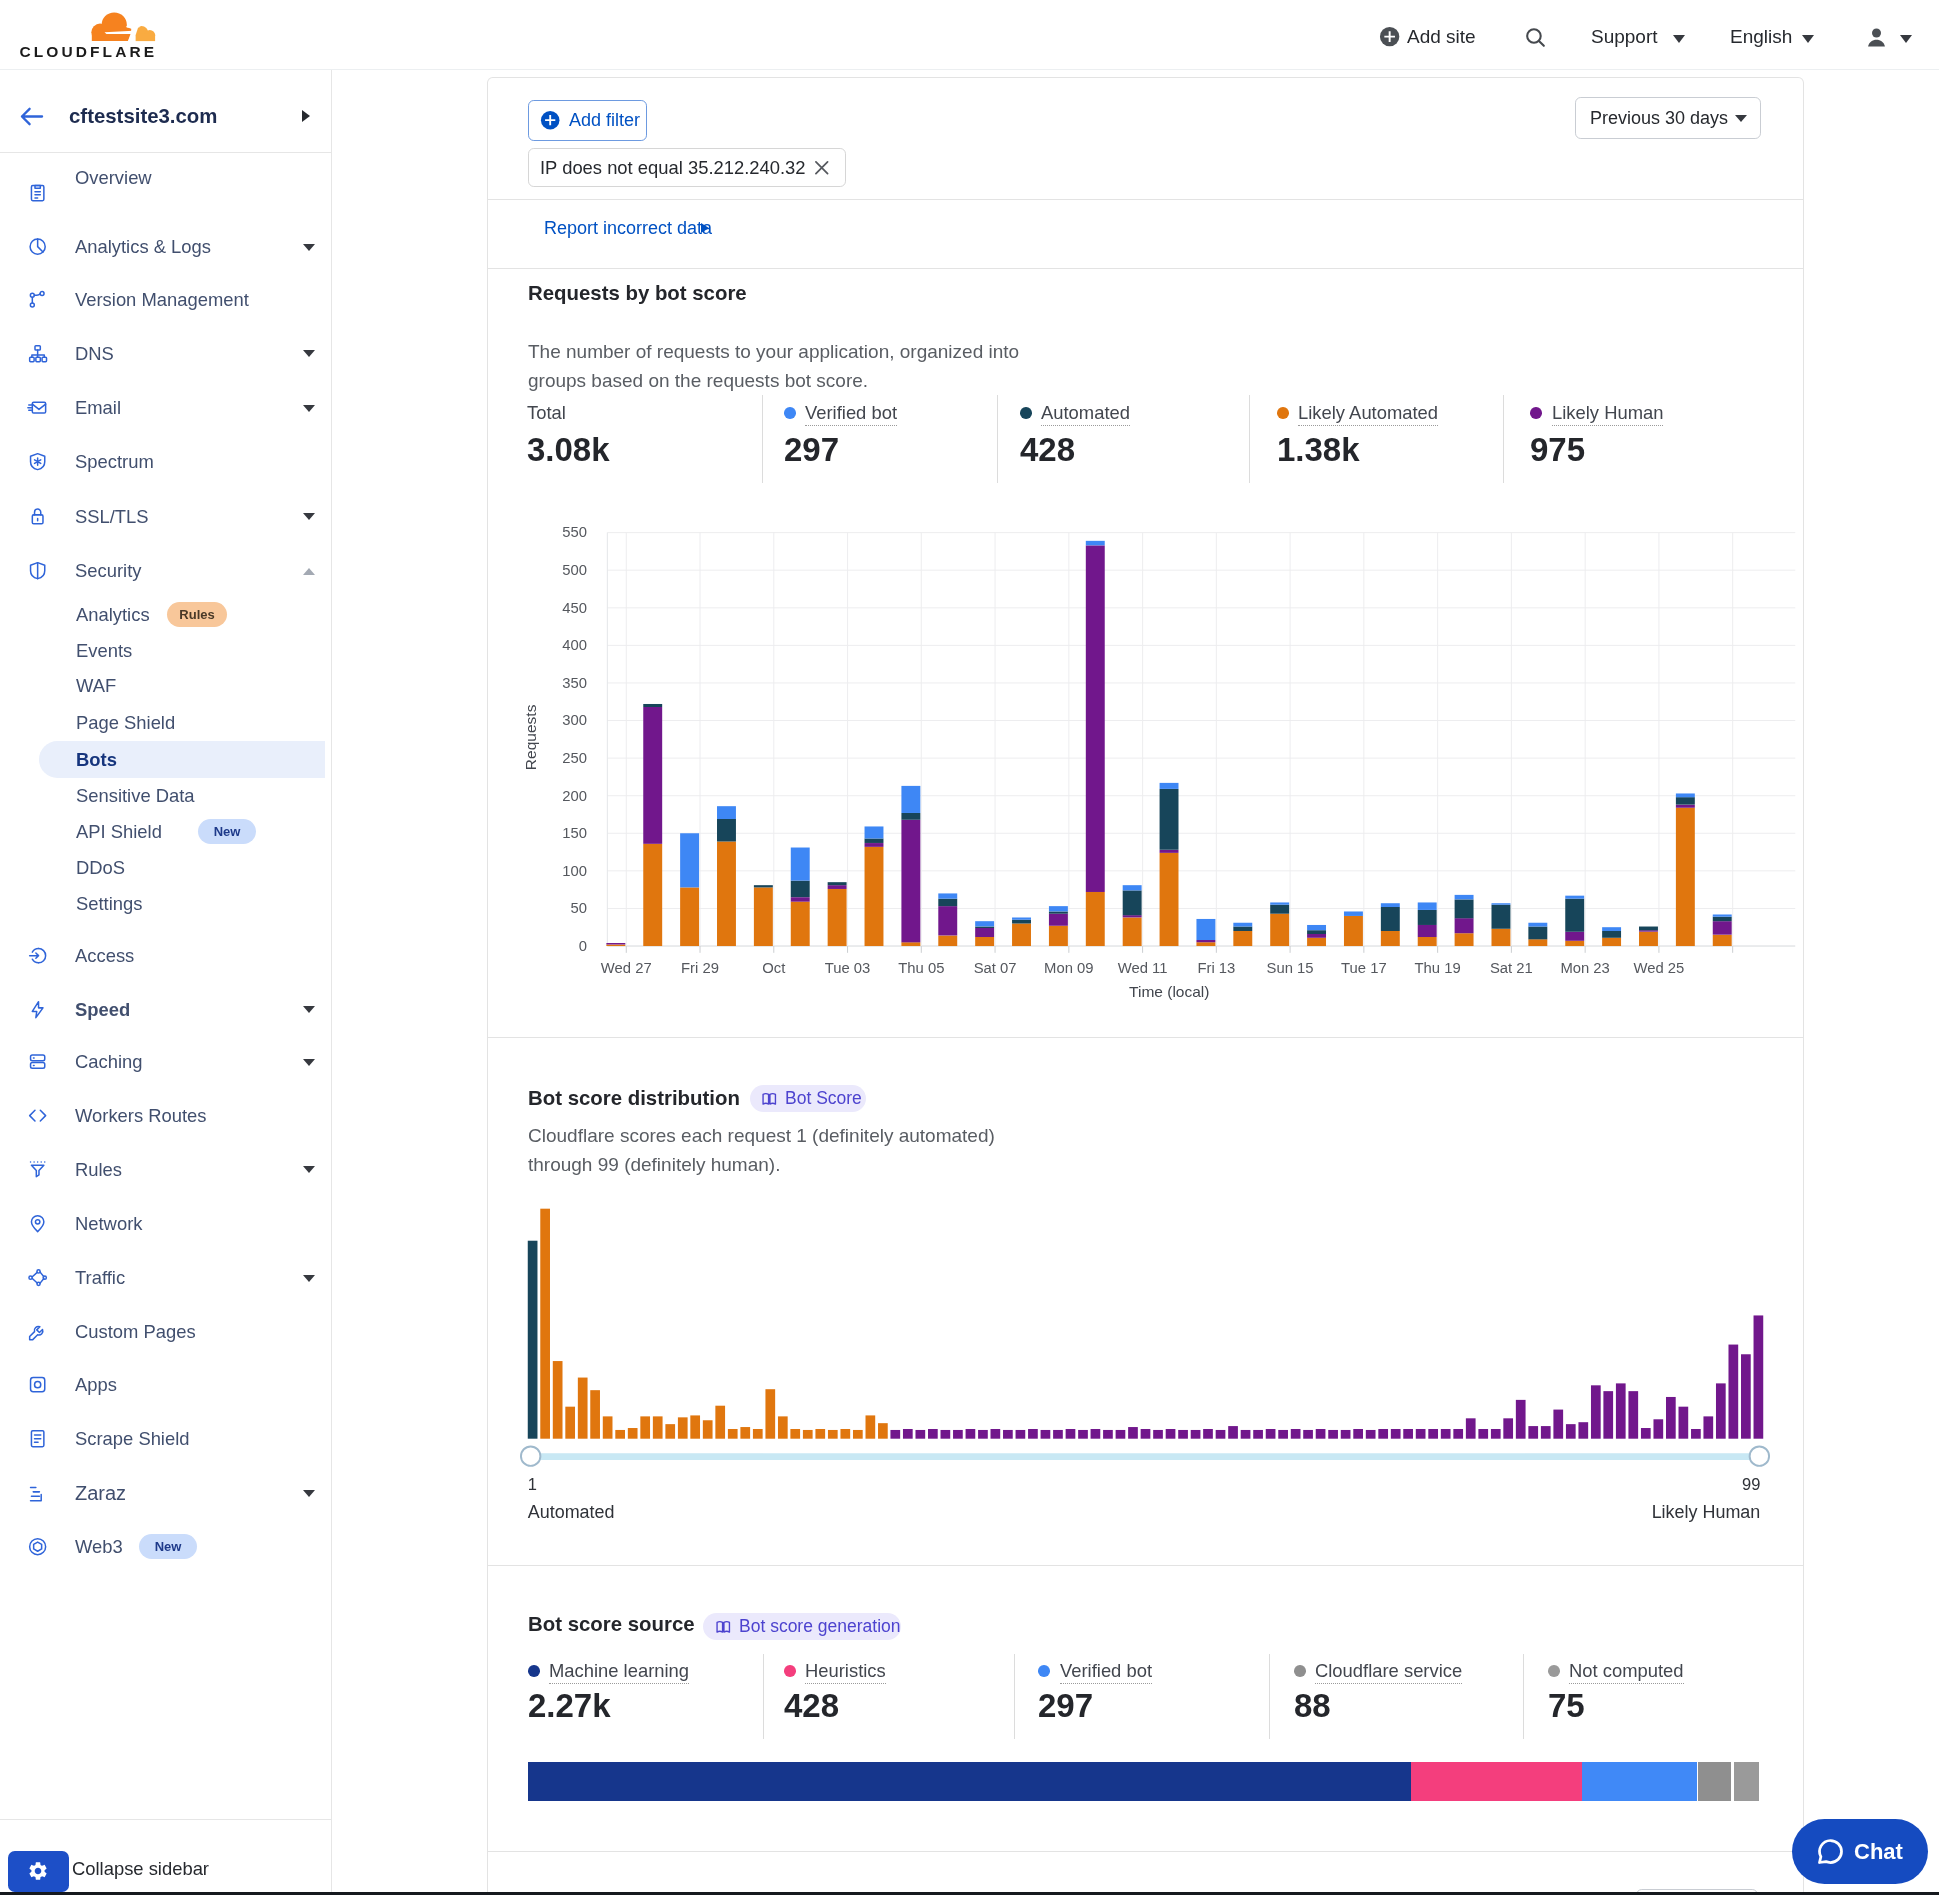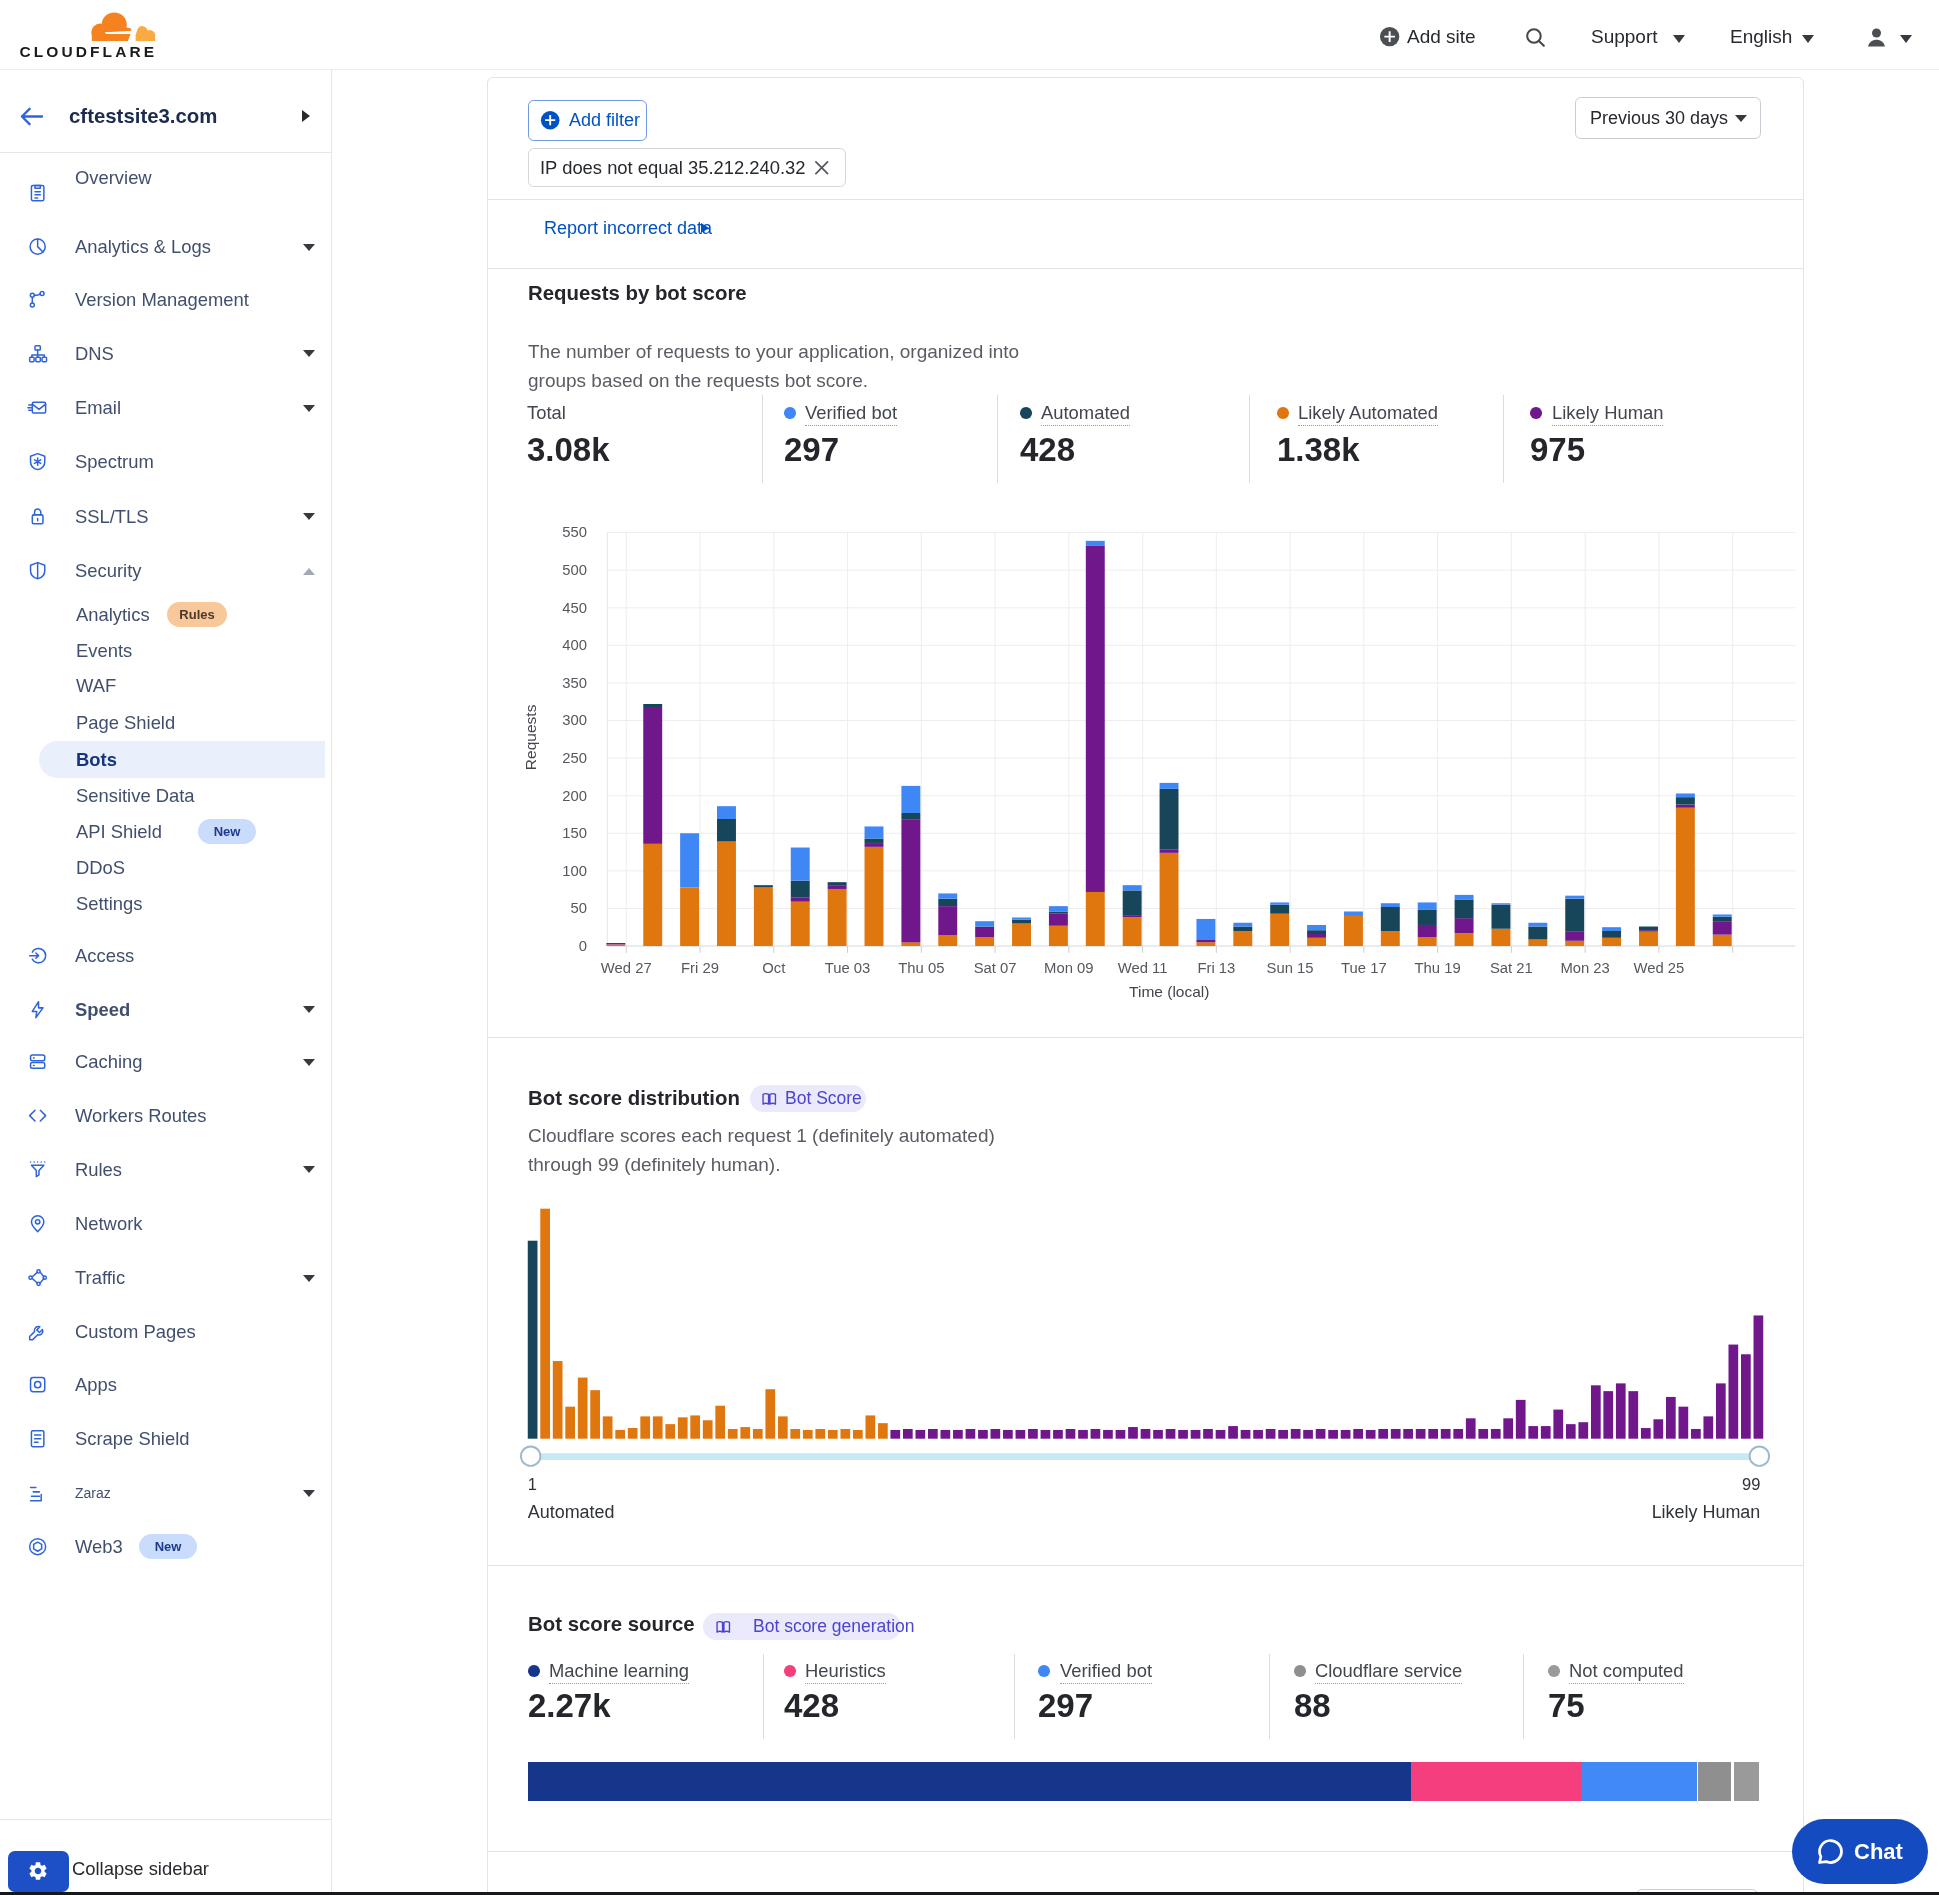--- a/index.html
+++ b/index.html
@@ -148,21 +148,21 @@
   </svg>
 <div style="position:absolute;left:75px;top:1371px;height:27px;line-height:27px;font-size:18.4px;color:#414f6e;font-weight:400;white-space:nowrap;">Apps</div>
 <svg style="position:absolute;left:27px;top:1428px" width="21.3" height="21.3" viewBox="0 0 24 24" fill="none" stroke="#2f64d9" stroke-width="1.7" stroke-linecap="round" stroke-linejoin="round">
     <rect x="5" y="3" width="14" height="18" rx="1.5"></rect>
     <path d="M8.5 8h7M8.5 12h7M8.5 16h4"></path>
   </svg>
 <div style="position:absolute;left:75px;top:1425px;height:27px;line-height:27px;font-size:18.4px;color:#414f6e;font-weight:400;white-space:nowrap;">Scrape Shield</div>
 <svg style="position:absolute;left:27px;top:1483px" width="21.3" height="21.3" viewBox="0 0 24 24" fill="none" stroke="#2f64d9" stroke-width="1.7" stroke-linecap="round" stroke-linejoin="round">
     <path d="M4 5h6M7 10h7M5 15h9M4 20h12M16 13v7"></path>
   </svg>
-<div style="position:absolute;left:75px;top:1480px;height:27px;line-height:27px;font-size:14px;color:#414f6e;font-weight:400;white-space:nowrap;">Zaraz</div>
+<div style="position:absolute;left:75px;top:1480px;height:27px;line-height:27px;font-size:20px;color:#414f6e;font-weight:400;white-space:nowrap;">Zaraz</div>
 <div style="position:absolute;left:303px;top:1490px;width:0;height:0;border-left:6.8px solid transparent;border-right:6.8px solid transparent;border-top:7.8px solid #36393f"></div>
 <svg style="position:absolute;left:27px;top:1536px" width="21.3" height="21.3" viewBox="0 0 24 24" fill="none" stroke="#2f64d9" stroke-width="1.7" stroke-linecap="round" stroke-linejoin="round">
     <circle cx="12" cy="12" r="9"></circle>
     <path d="M12 6.8l4.5 2.6v5.2L12 17.2l-4.5-2.6V9.4z"></path>
   </svg>
 <div style="position:absolute;left:75px;top:1533px;height:27px;line-height:27px;font-size:18.4px;color:#414f6e;font-weight:400;white-space:nowrap;">Web3</div>
 <div style="position:absolute;left:39px;top:741px;width:286px;height:37px;background:#e9effb;border-radius:18.4px 0 0 18.4px"></div>
 <div style="position:absolute;left:76px;top:601px;height:27px;line-height:27px;font-size:18.4px;color:#414f6e;font-weight:400;white-space:nowrap;">Analytics</div>
 <div style="position:absolute;left:76px;top:637px;height:27px;line-height:27px;font-size:18.4px;color:#414f6e;font-weight:400;white-space:nowrap;">Events</div>
 <div style="position:absolute;left:76px;top:672px;height:27px;line-height:27px;font-size:18.4px;color:#414f6e;font-weight:400;white-space:nowrap;">WAF</div>
@@ -517,21 +517,21 @@
 <text x="42" y="301" font-size="17" fill="#2f3238">1</text>
 <text x="1312" y="301" text-anchor="end" font-size="17" fill="#2f3238">99</text>
 <text x="42" y="330" font-size="18.5" fill="#2f3238">Automated</text>
 <text x="1312" y="330" text-anchor="end" font-size="18.5" fill="#2f3238">Likely Human</text>
 </svg>
 <div style="position:absolute;left:528px;top:1609px;height:30px;line-height:30px;font-size:20.4px;color:#24262b;font-weight:700;white-space:nowrap;">Bot score source</div>
 <div style="position:absolute;left:703px;top:1613px;width:198px;height:27px;border-radius:13.6px;background:#ebe9fc"></div>
 <svg style="position:absolute;left:715px;top:1619px" width="16.5" height="16.5" viewBox="0 0 24 24" fill="none" stroke="#4d43cf" stroke-width="2" stroke-linejoin="round">
     <path d="M3 5c2.5-1.4 5.5-1.4 8 0v14c-2.5-1.4-5.5-1.4-8 0zM21 5c-2.5-1.4-5.5-1.4-8 0v14c2.5-1.4 5.5-1.4 8 0z"></path>
   </svg>
-<div style="position:absolute;left:739px;top:1613px;height:26px;line-height:26px;font-size:17.5px;color:#4d43cf;font-weight:400;white-space:nowrap;margin-left:14px;">Bot score generation</div>
+<div style="position:absolute;left:739px;top:1613px;height:26px;line-height:26px;font-size:17.5px;color:#4d43cf;font-weight:400;white-space:nowrap;">Bot score generation</div>
 <div style="position:absolute;left:528px;top:1665px;width:11.6px;height:11.6px;border-radius:50%;background:#16368c"></div>
 <div style="position:absolute;left:549px;top:1657px;height:27px;line-height:27px;font-size:18.4px;color:#42464e;font-weight:400;white-space:nowrap;border-bottom:1.9px dotted #9b9b9b;padding-bottom:2.9px">Machine learning</div>
 <div style="position:absolute;left:528px;top:1681px;height:49px;line-height:49px;font-size:33px;color:#24262b;font-weight:700;white-space:nowrap;">2.27k</div>
 <div style="position:absolute;left:763px;top:1654px;width:1px;height:85px;background:#dcdcdc"></div>
 <div style="position:absolute;left:784px;top:1665px;width:11.6px;height:11.6px;border-radius:50%;background:#f43e7d"></div>
 <div style="position:absolute;left:805px;top:1657px;height:27px;line-height:27px;font-size:18.4px;color:#42464e;font-weight:400;white-space:nowrap;border-bottom:1.9px dotted #9b9b9b;padding-bottom:2.9px">Heuristics</div>
 <div style="position:absolute;left:784px;top:1681px;height:49px;line-height:49px;font-size:33px;color:#24262b;font-weight:700;white-space:nowrap;">428</div>
 <div style="position:absolute;left:1014px;top:1654px;width:1px;height:85px;background:#dcdcdc"></div>
 <div style="position:absolute;left:1038px;top:1665px;width:11.6px;height:11.6px;border-radius:50%;background:#3e87f5"></div>
 <div style="position:absolute;left:1060px;top:1657px;height:27px;line-height:27px;font-size:18.4px;color:#42464e;font-weight:400;white-space:nowrap;border-bottom:1.9px dotted #9b9b9b;padding-bottom:2.9px">Verified bot</div>

